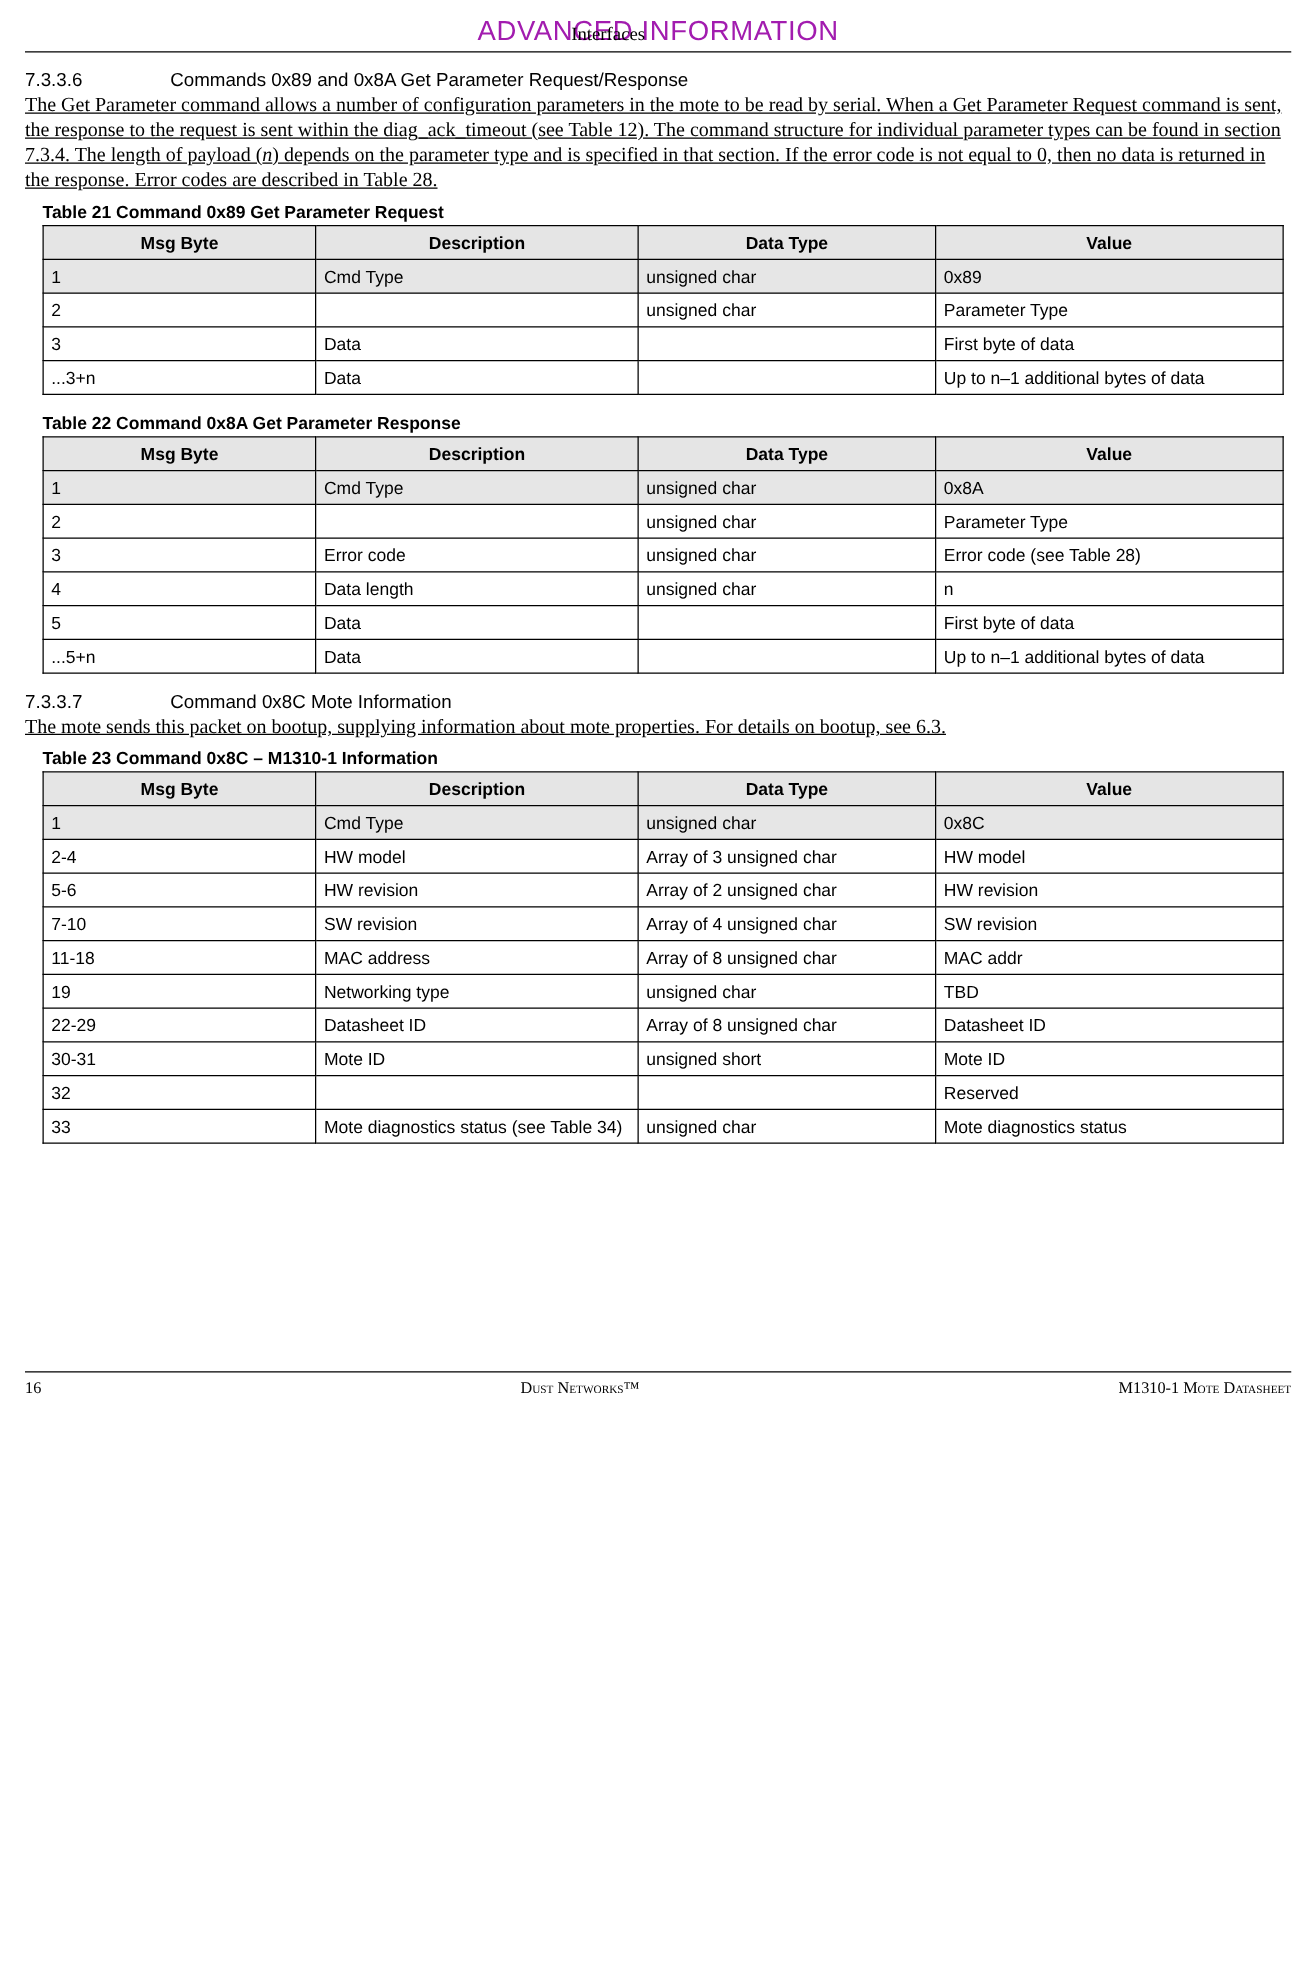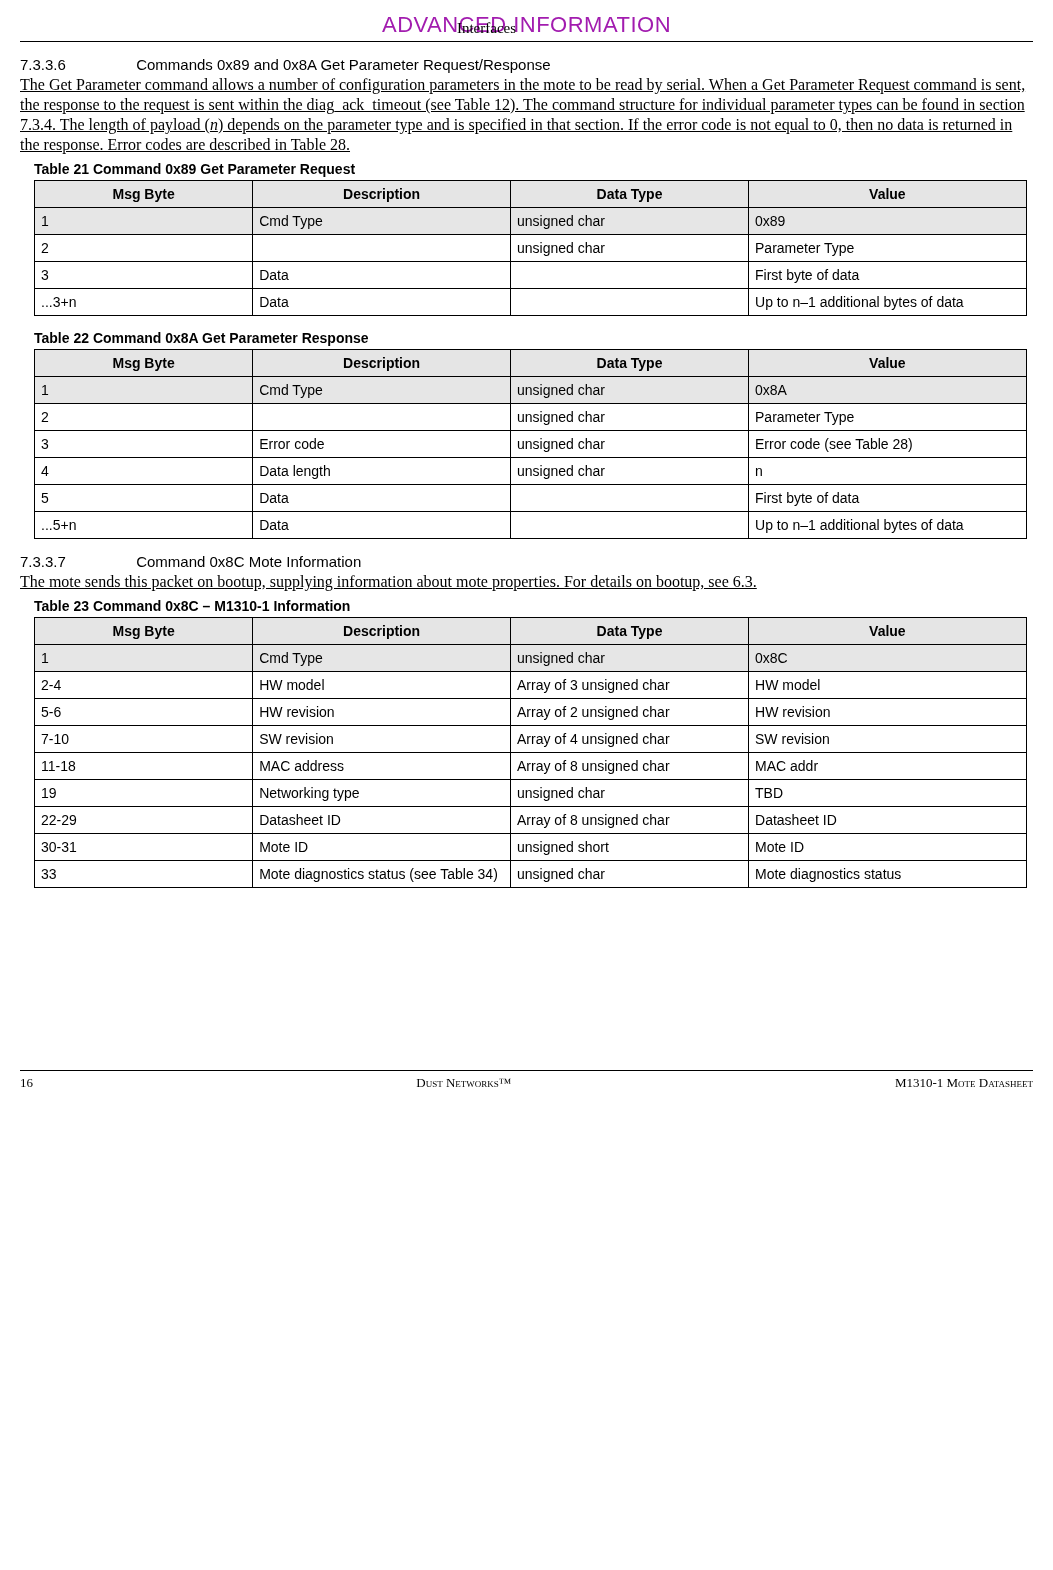--- a/index.html
+++ b/index.html
@@ -284,20 +284,26 @@
         <td>Array of 8 unsigned char</td>
         <td>Datasheet ID</td>
       </tr>
       <tr>
         <td>30-31</td>
         <td>Mote ID</td>
         <td>unsigned short</td>
         <td>Mote ID</td>
       </tr>
       <tr>
+        <td>32</td>
+        <td></td>
+        <td></td>
+        <td>Reserved</td>
+      </tr>
+      <tr>
         <td>33</td>
         <td>Mote diagnostics status (see Table 34)</td>
         <td>unsigned char</td>
         <td>Mote diagnostics status</td>
       </tr>
     </tbody>
 </table>
 
 <div style="height:160px"></div>
 

